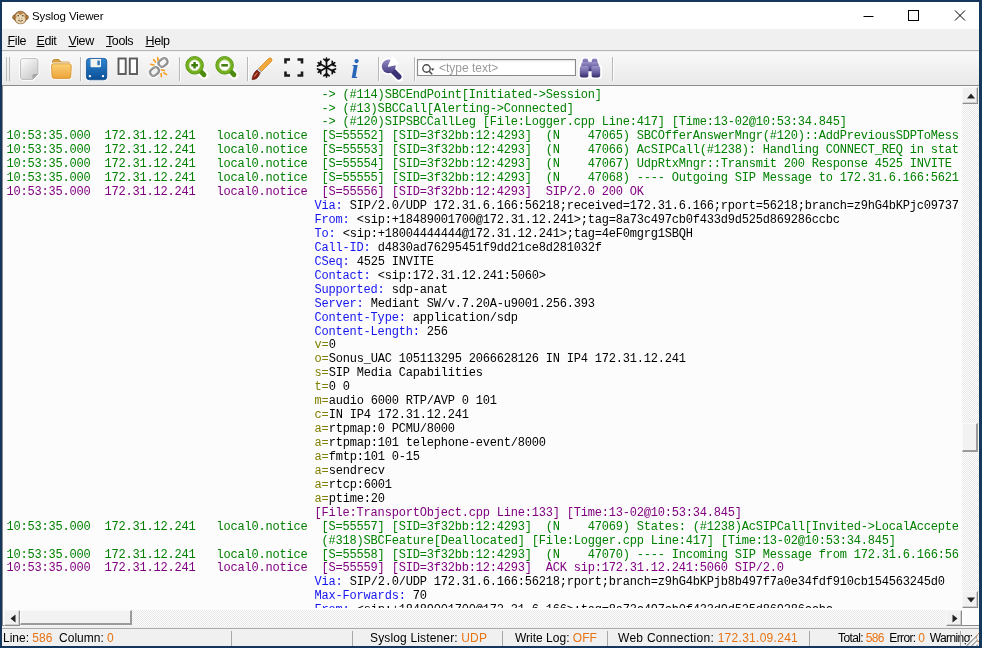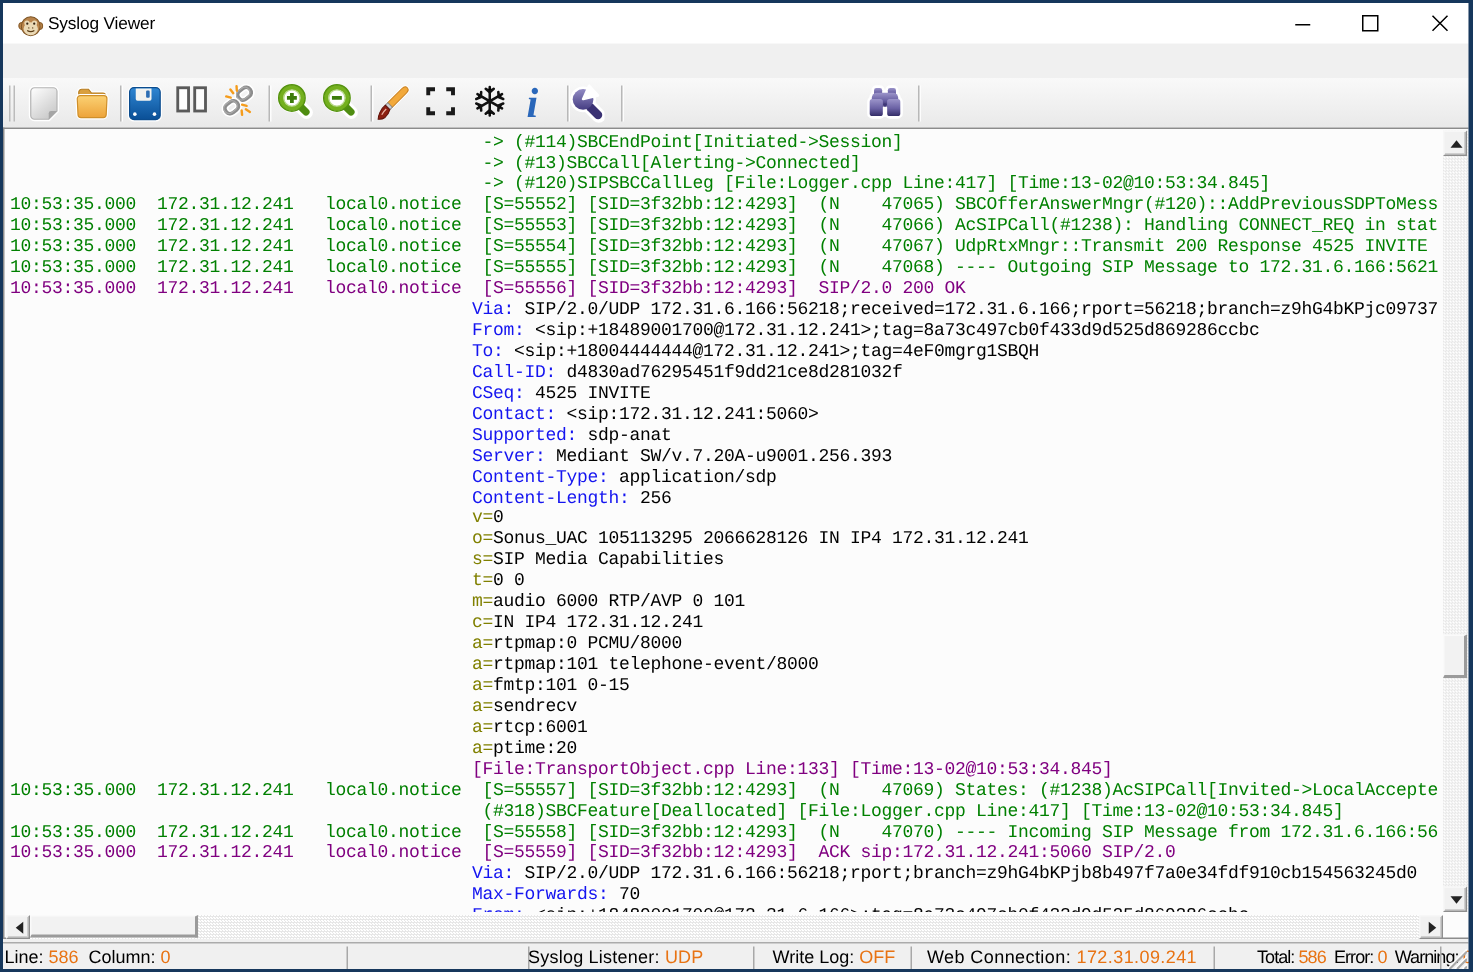--- a/index.html
+++ b/index.html
@@ -76,20 +76,27 @@
 <svg class="wcbtn" style="left:842px" width="45" height="27">
         <path d="M19.5 14.5 h10" stroke="#000" stroke-width="1"></path>
       </svg>
 <svg class="wcbtn" style="left:887px" width="45" height="27">
         <rect x="19.5" y="8.5" width="10" height="10" fill="none" stroke="#000" stroke-width="1"></rect>
       </svg>
 <svg class="wcbtn" style="left:932px" width="45" height="27">
         <path d="M21 8.5 l10 10 M31 8.5 l-10 10" stroke="#000" stroke-width="1"></path>
       </svg>
 </div>
+    <div id="menu">
+      <span class="mi" style="left:5.5px"><u>F</u>ile</span>
+<span class="mi" style="left:34.5px"><u>E</u>dit</span>
+<span class="mi" style="left:66.5px"><u>V</u>iew</span>
+<span class="mi" style="left:104px"><u>T</u>ools</span>
+<span class="mi" style="left:143.5px"><u>H</u>elp</span>
+    </div>
     <div id="toolbar">
       <div id="grip"></div>
       <svg class="ticon" style="left:16px" width="24" height="26" viewBox="0 0 24 26">
         <defs>
           <linearGradient id="pg" x1="0" y1="0" x2="0.7" y2="1">
 <stop offset="0" stop-color="#ffffff"></stop>
             <stop offset="1" stop-color="#c9c9c9"></stop>
           </linearGradient>
         </defs>
 <path d="M5 2.5 h12.5 a2.5 2.5 0 0 1 2.5 2.5 v13 l-5.5 5.5 h-9.5 a2.5 2.5 0 0 1 -2.5-2.5 v-16 a2.5 2.5 0 0 1 2.5-2.5 z" fill="url(#pg)" stroke="#ffffff" stroke-width="2.6"></path>
@@ -196,20 +203,29 @@
             <stop offset="1" stop-color="#453d82"></stop>
           </linearGradient>
         </defs>
 <circle cx="9.7" cy="10.3" r="8.6" fill="#ffffff"></circle>
 <path d="M14 15 l6.2 6.2" stroke="#ffffff" stroke-width="9.4" stroke-linecap="round"></path>
 <path d="M14.5 15.5 l5.2 5.2" stroke="#3a3173" stroke-width="5.6" stroke-linecap="round"></path>
 <circle cx="9.7" cy="10.3" r="6.9" fill="url(#wg)"></circle>
 <path d="M9.8 10 L19.6 7.6 L13.8 1.2 Z" fill="#ffffff" stroke="#ffffff" stroke-width="1.8" stroke-linejoin="round"></path>
       </svg>
       <div class="tsep" style="left:412px"></div>
+      <div style="position:absolute;left:415px;top:7px;width:159px;height:17px;background:#fff;
+border:1px solid #898989;box-shadow:inset 0 1px 2px #00000022">
+<svg width="16" height="14" style="position:absolute;left:3px;top:3px" viewBox="0 0 16 14">
+<circle cx="5.5" cy="5.5" r="3.7" fill="none" stroke="#4a4a4a" stroke-width="1.4"></circle>
+<path d="M8.2 8.2 l3 3" stroke="#4a4a4a" stroke-width="1.6"></path>
+<path d="M12 5 l4 0 l-2 2.6 z" fill="#333" transform="translate(-1,1) scale(0.9)"></path>
+        </svg>
+<span style="position:absolute;left:21px;top:1px;font-size:12px;color:#9a9a9a">&lt;type text&gt;</span>
+      </div>
       <svg class="ticon" style="left:576px" width="24" height="26" viewBox="0 0 24 26">
         <defs>
           <linearGradient id="bg1" x1="0" y1="0" x2="0" y2="1">
 <stop offset="0" stop-color="#9c95ca"></stop>
             <stop offset="0.55" stop-color="#6a61a4"></stop>
             <stop offset="1" stop-color="#332c66"></stop>
           </linearGradient>
         </defs>
 <g fill="#ffffff" stroke="#ffffff" stroke-width="3.4">
 <rect x="4.7" y="2.6" width="5.4" height="6" rx="1.6"></rect>
@@ -256,21 +272,21 @@
 <div class="sbtn" style="left:943px;top:524px;width:16px;height:16px">
         <svg width="16" height="15" viewBox="0 0 16 15">
           <path d="M10.5 7.5 l-5 -4 v8 z" fill="#222"></path>
         </svg>
       </div>
 </div>
     <div id="status">
 <span class="st" style="left:1px">Line: <span class="sv">586</span>  Column: <span class="sv">0</span></span>
 <div class="sdiv" style="left:229px"></div>
 <div class="sdiv" style="left:350px"></div>
-<span class="st" style="left:350px;letter-spacing:0.15px">Syslog Listener: <span class="sv">UDP</span></span>
+<span class="st" style="left:368px;letter-spacing:0.15px">Syslog Listener: <span class="sv">UDP</span></span>
 <div class="sdiv" style="left:500px"></div>
 <span class="st" style="left:513px">Write Log: <span class="sv">OFF</span></span>
 <div class="sdiv" style="left:605px"></div>
 <span class="st" style="left:616px;letter-spacing:0.28px">Web Connection: <span class="sv">172.31.09.241</span></span>
 <div class="sdiv" style="left:807px"></div>
 <span class="st" style="left:836px;letter-spacing:-0.62px">Total: <span class="sv">586</span>  Error: <span class="sv">0</span>  Warning: <span class="sv">0</span></span>
 <div class="sdiv" style="left:958px"></div>
       <svg id="grip2" width="16" height="16">
         <g stroke="#ffffff" stroke-width="1.4">
 <path d="M16 3 L3 16 M16 8 L8 16 M16 13 L13 16"></path>

